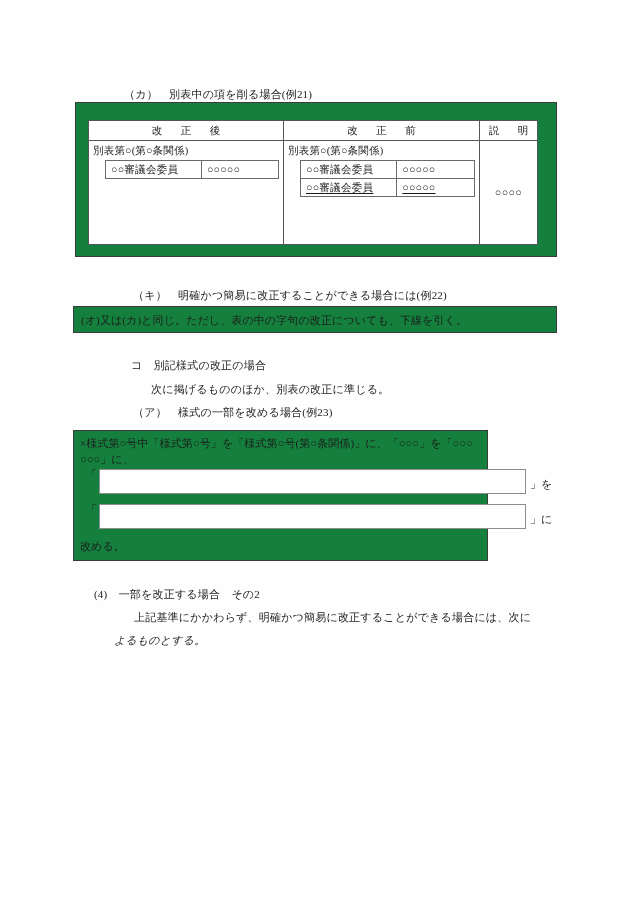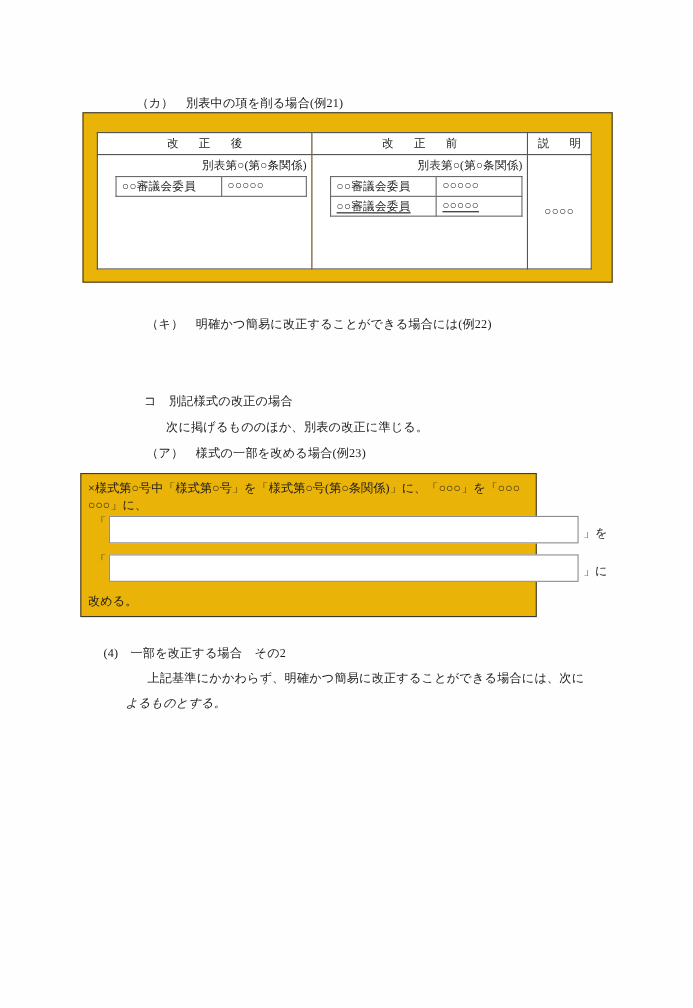--- a/index.html
+++ b/index.html
@@ -31,21 +31,21 @@
     white-space: pre;
     color: #1b1b1b;
   }
   .indent-label { letter-spacing: 0.2px; }
 
   
   .framebox {
     position: absolute;
     box-sizing: border-box;
     border: 1px solid #3b3b3b;
-    background: #eab308;
+    background: #15803d;
   }
 
   #box-ex21 {
     left: 75px;
     top: 102px;
     width: 482px;
     height: 155px;
   }
 
   
@@ -87,21 +87,20 @@
     text-align: center;
     vertical-align: middle;
     font-size: 10.5px;
     letter-spacing: 0.5px;
   }
   .cell-title {
     font-size: 10.5px;
     letter-spacing: 0.2px;
     margin: 0 0 2px 0;
     white-space: pre;
-    text-align: right;
   }
 
   
   .mini-table {
     border-collapse: collapse;
     table-layout: fixed;
     margin-left: 12px;
     font-size: 10.5px;
   }
   .mini-table td {
@@ -246,20 +245,23 @@
           </td>
 
           <td class="note-cell">○○○○</td>
         </tr>
       </tbody>
     </table>
   </div>
 
   <div class="line indent-label" id="cap-ex22">（キ）　明確かつ簡易に改正することができる場合には(例22)</div>
 
+  <div class="framebox" id="box-ex22">
+    <div class="inner-text">(オ)又は(カ)と同じ。ただし、表の中の字句の改正についても、下線を引く。</div>
+  </div>
 
   <div class="line indent-label" id="cap-ko">コ　別記様式の改正の場合</div>
 
   <div class="line indent-label" id="cap-ko-sub">次に掲げるもののほか、別表の改正に準じる。</div>
 
   <div class="line indent-label" id="cap-ex23">（ア）　様式の一部を改める場合(例23)</div>
 
   <div class="framebox" id="box-ex23">
 
     <div class="ex23-text" id="ex23-l1">×様式第○号中「様式第○号」を「様式第○号(第○条関係)」に、「○○○」を「○○○</div>

